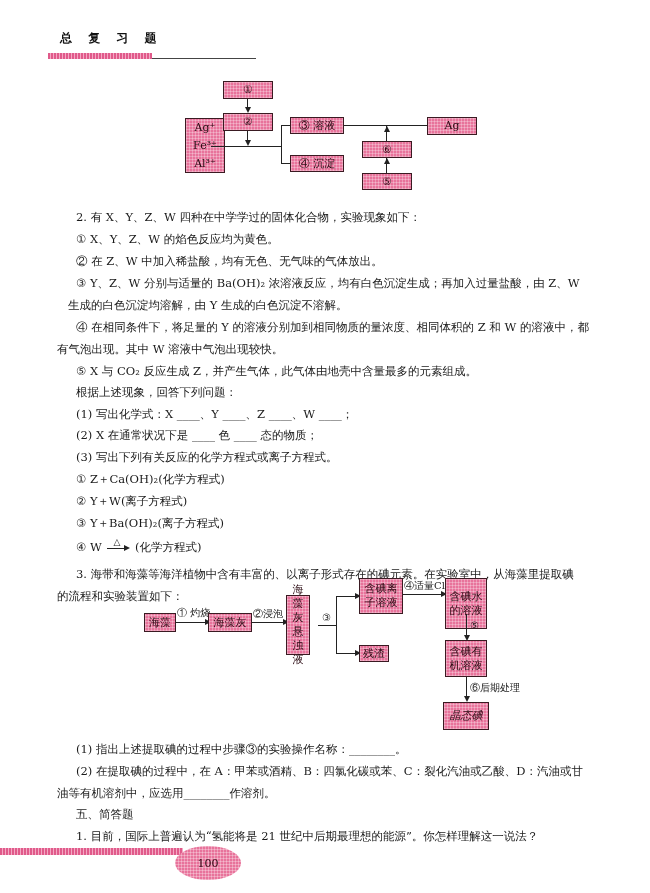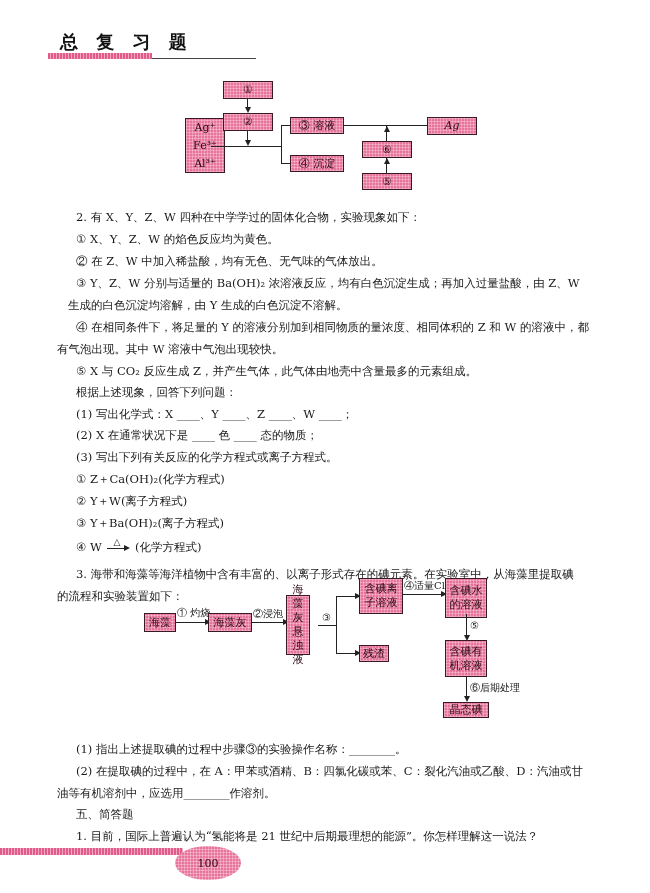--- a/index.html
+++ b/index.html
@@ -1,21 +1,21 @@
 <!DOCTYPE html>
 <html><head>
 <meta charset="utf-8">
 <style>
   html, body { margin:0; padding:0; }
   body {
     width:650px; height:893px; background:#ffffff; position:relative; overflow:hidden;
     font-family: "DejaVu Serif", "Liberation Serif", serif; color:#1a1a1a;
   }
   .abs { position:absolute; }
-  .hdr-title { left:60px; top:30px; font-family:"DejaVu Sans","Liberation Sans",sans-serif; font-weight:bold; font-size:18px; letter-spacing:6px; color:#111; }
+  .hdr-title { left:60px; top:30px; font-family:"DejaVu Sans","Liberation Sans",sans-serif; font-weight:bold; font-size:12px; letter-spacing:6px; color:#111; }
   .hdr-bar { left:48px; top:53px; width:104px; height:6px;
     background: repeating-linear-gradient(90deg,#e05a8a 0 2px,#f4a8c4 2px 3px); }
   .hdr-line { left:152px; top:58px; width:104px; height:1px; background:#444; }
   .pink-box {
     position:absolute; border:1px solid #3a1a22;
     background-color:#e8739b;
     background-image:
       repeating-linear-gradient(0deg, rgba(255,255,255,0.28) 0 1px, transparent 1px 3px),
       repeating-linear-gradient(90deg, rgba(255,255,255,0.28) 0 1px, transparent 1px 3px);
     display:flex; align-items:center; justify-content:center; text-align:center;
@@ -56,21 +56,21 @@
   <div class="pink-box" style="left:223px;top:113px;width:50px;height:18px;">②</div>
   <div class="ln" style="left:247px;top:131px;width:1px;height:12px;"></div>
   <div class="arr-d" style="left:244.5px;top:140px;"></div>
   <div class="ln" style="left:211px;top:146px;width:70px;height:1px;"></div>
   <div class="ln" style="left:281px;top:125px;width:1px;height:38px;"></div>
   <div class="ln" style="left:281px;top:125px;width:10px;height:1px;"></div>
   <div class="ln" style="left:281px;top:163px;width:10px;height:1px;"></div>
   <div class="pink-box" style="left:290px;top:117px;width:54px;height:17px;">③ 溶液</div>
   <div class="pink-box" style="left:290px;top:155px;width:54px;height:17px;">④ 沉淀</div>
   <div class="ln" style="left:344px;top:125px;width:83px;height:1px;"></div>
-  <div class="pink-box" style="left:427px;top:117px;width:50px;height:18px;font-style:italic;">Ag</div>
+  <div class="pink-box" style="left:427px;top:117px;width:50px;height:18px;">Ag</div>
   <div class="pink-box" style="left:362px;top:141px;width:50px;height:17px;">⑥</div>
   <div class="pink-box" style="left:362px;top:173px;width:50px;height:17px;">⑤</div>
   <div class="ln" style="left:386px;top:158px;width:1px;height:15px;"></div>
   <div class="arr-u" style="left:383.5px;top:158px;"></div>
   <div class="ln" style="left:386px;top:126px;width:1px;height:15px;"></div>
   <div class="arr-u" style="left:383.5px;top:126px;"></div>
 </div>
 
 <div class="txt" style="left:76px;top:209px;">2. 有 X、Y、Z、W 四种在中学学过的固体化合物，实验现象如下：</div>
 <div class="txt" style="left:76px;top:231px;">① X、Y、Z、W 的焰色反应均为黄色。</div>
@@ -119,33 +119,33 @@
   <div class="arr-r" style="left:355px;top:593px;"></div>
   <div class="ln" style="left:336px;top:653px;width:22px;height:1px;"></div>
   <div class="arr-r" style="left:355px;top:650px;"></div>
   <div class="pink-box" style="left:359px;top:578px;width:44px;height:36px;padding:2px;">
     <span style="white-space:normal;width:38px;">含碘离子溶液</span>
   </div>
   <div class="pink-box" style="left:359px;top:645px;width:30px;height:17px;">残渣</div>
   <div class="lbl" style="left:404px;top:579px;">④适量Cl₂</div>
   <div class="ln" style="left:403px;top:594px;width:41px;height:1px;"></div>
   <div class="arr-r" style="left:441px;top:591px;"></div>
-  <div class="pink-box" style="left:445px;top:578px;width:42px;height:40px;padding:2px;">
+  <div class="pink-box" style="left:445px;top:578px;width:42px;height:51px;padding:2px;">
     <span style="white-space:normal;width:36px;">含碘水的溶液</span>
   </div>
   <div class="ln" style="left:466px;top:614px;width:1px;height:24px;"></div>
   <div class="arr-d" style="left:463.5px;top:635px;"></div>
   <div class="lbl" style="left:470px;top:620px;">⑤</div>
   <div class="pink-box" style="left:445px;top:640px;width:42px;height:37px;padding:2px;">
     <span style="white-space:normal;width:36px;">含碘有机溶液</span>
   </div>
   <div class="ln" style="left:466px;top:677px;width:1px;height:22px;"></div>
   <div class="arr-d" style="left:463.5px;top:696px;"></div>
   <div class="lbl" style="left:470px;top:681px;">⑥后期处理</div>
-  <div class="pink-box" style="left:443px;top:702px;width:46px;height:16px;">晶态碘</div>
+  <div class="pink-box" style="left:443px;top:702px;width:46px;height:28px;font-style:italic;">晶态碘</div>
 </div>
 
 <div class="txt" style="left:76px;top:741px;">(1) 指出上述提取碘的过程中步骤③的实验操作名称：________。</div>
 <div class="txt" style="left:76px;top:763px;">(2) 在提取碘的过程中，在 A：甲苯或酒精、B：四氯化碳或苯、C：裂化汽油或乙酸、D：汽油或甘</div>
 <div class="txt" style="left:57px;top:785px;">油等有机溶剂中，应选用________作溶剂。</div>
 
 <div class="txt" style="left:76px;top:806px;">五、简答题</div>
 <div class="txt" style="left:76px;top:828px;">1. 目前，国际上普遍认为“氢能将是 21 世纪中后期最理想的能源”。你怎样理解这一说法？</div>
 
 <div class="abs foot-bar"></div>

